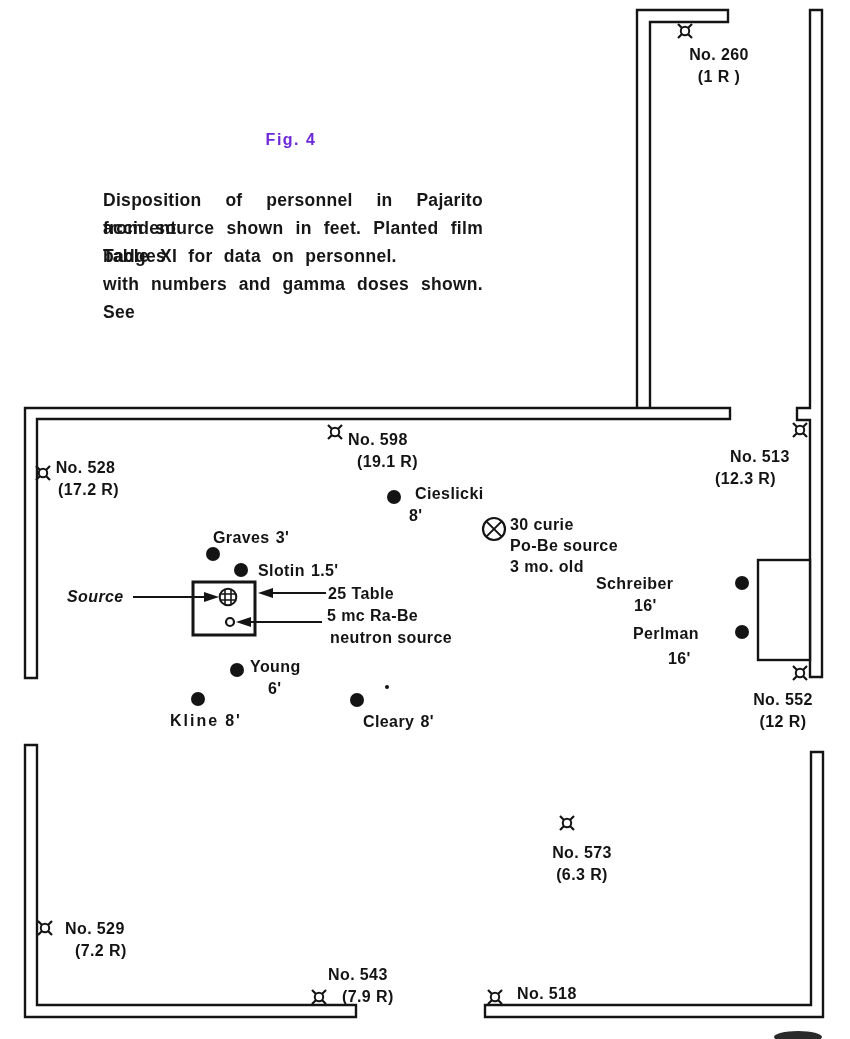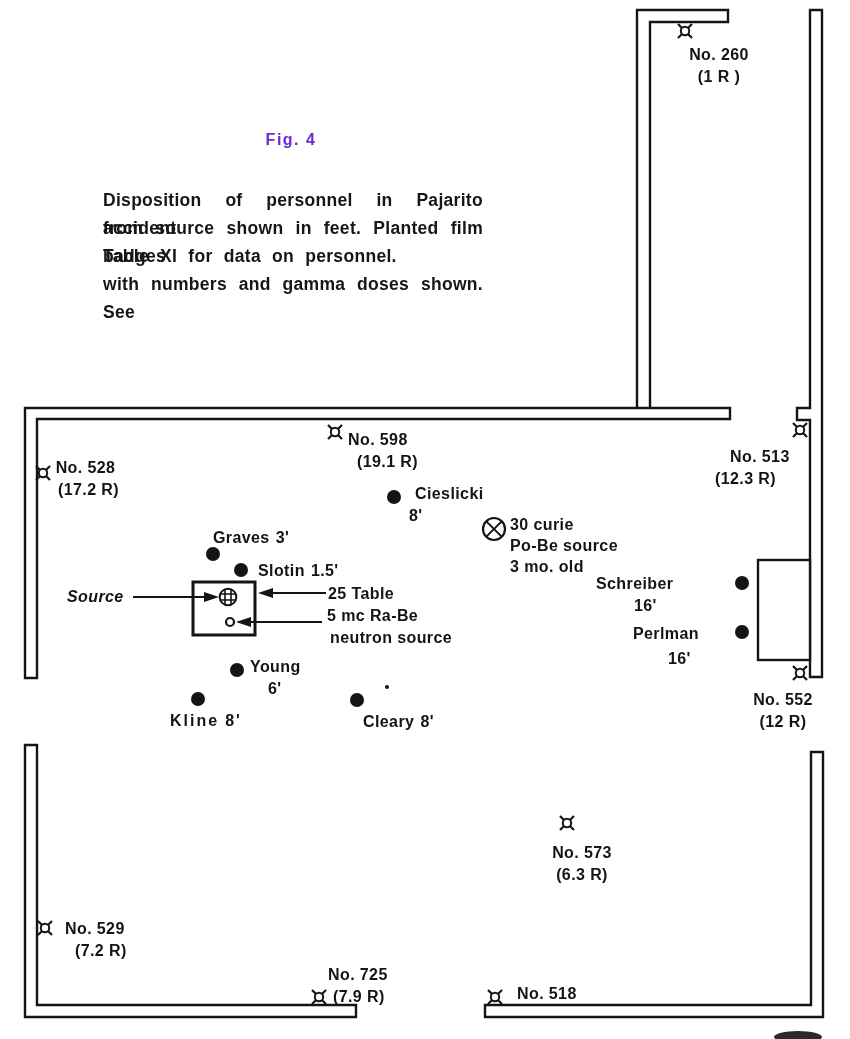--- a/index.html
+++ b/index.html
@@ -121,22 +121,22 @@
   </div>
   <div class="lbl ctr" style="left:582px;top:842px;">
     <span>No. 573</span>
     <span class="dose2">(6.3 R)</span>
   </div>
   <div class="lbl" style="left:65px;top:918px;">
     <span>No. 529</span>
     <span class="dose2" style="margin-left:10px;">(7.2 R)</span>
   </div>
   <div class="lbl" style="left:328px;top:964px;">
-    <span>No. 725</span>
-    <span class="dose2" style="margin-left:5px;">(7.9 R)</span>
+    <span>No. 543</span>
+    <span class="dose2" style="margin-left:14px;">(7.9 R)</span>
   </div>
   <div class="lbl" style="left:517px;top:983px;">
     <span>No. 518</span>
   </div>
 
   <div class="lbl" style="left:407px;top:483px;">
     <span style="display:block;margin-left:8px;">Cieslicki</span>
     <span style="display:block;margin-left:2px;">8'</span>
   </div>
   <div class="lbl inline-pair" style="left:213px;top:527px;">

